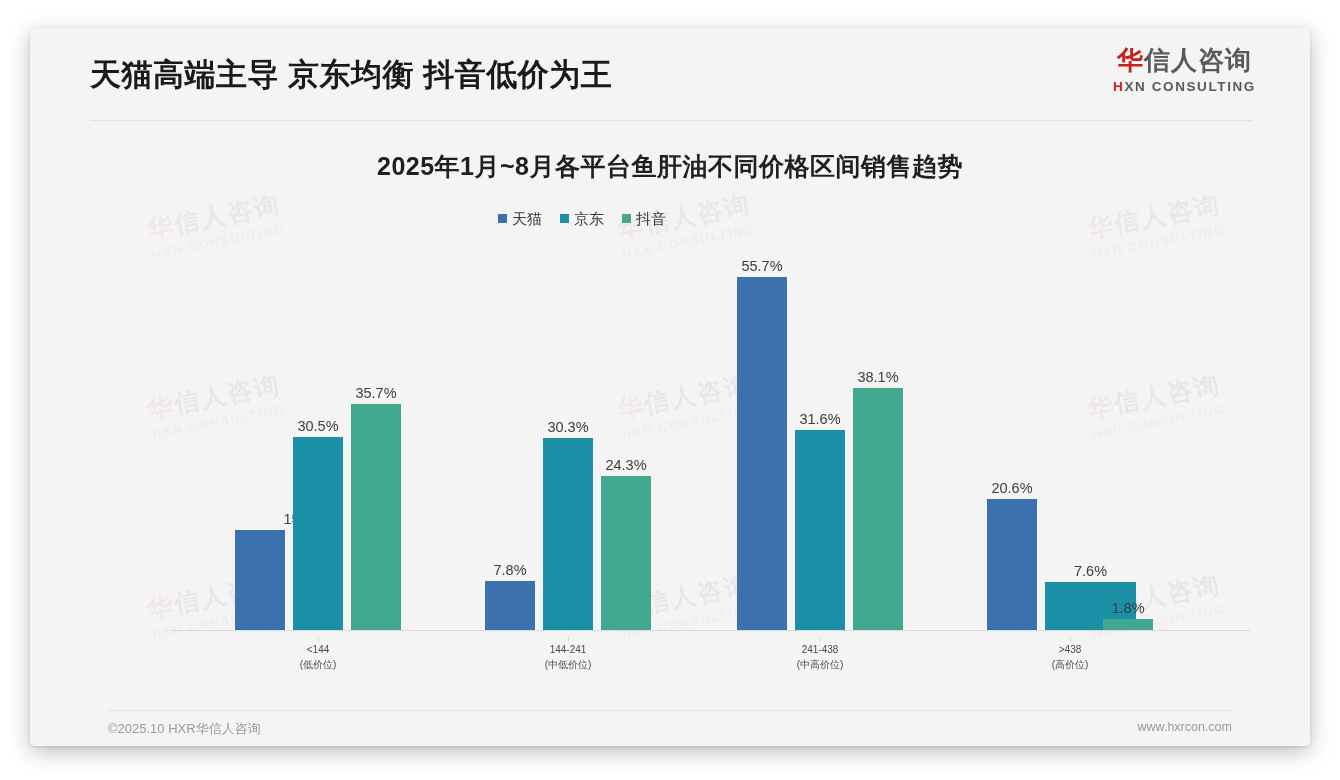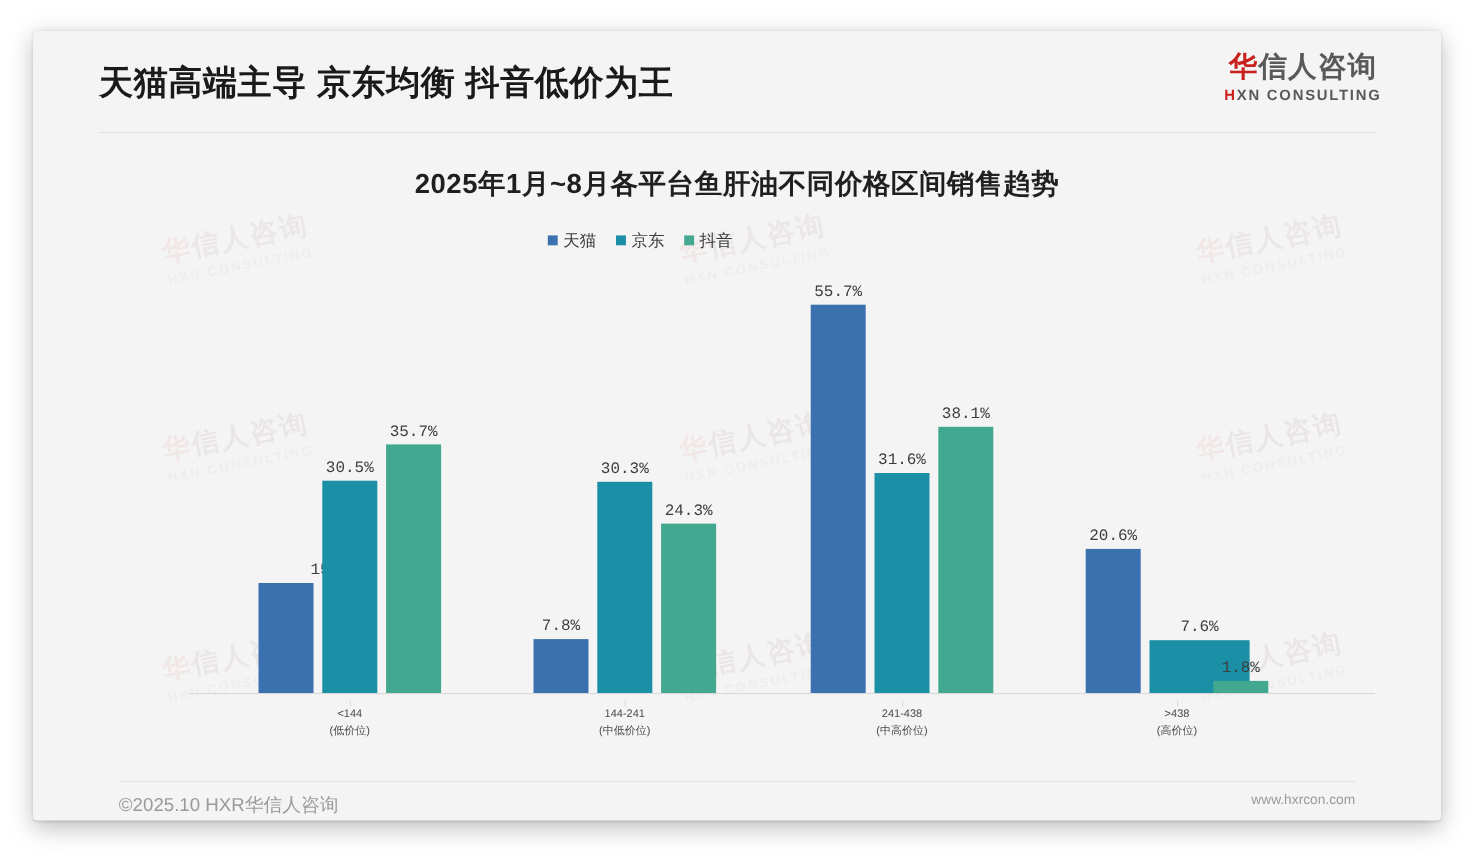--- a/index.html
+++ b/index.html
@@ -133,21 +133,20 @@
     bottom: 116px;
   }
   .bar-label {
     position: absolute;
     bottom: 6px;
     left: 50%;
     transform: translateX(-50%);
     font-size: 14.5px;
     color: #3d3d3d;
     white-space: nowrap;
-    font-family: Liberation Mono, monospace;
   }
   .bar-rect {
     position: absolute;
     bottom: 0;
     left: 0;
     width: 100%;
   }
 
   .tick {
     position: absolute;
@@ -174,21 +173,21 @@
     left: 78px;
     top: 682px;
     width: 1124px;
     height: 1px;
     background: #e4e4e4;
   }
   .footer-left {
     position: absolute;
     left: 78px;
     top: 692px;
-    font-size: 17px;
+    font-size: 13px;
     color: #9a9a9a;
   }
   .footer-right {
     position: absolute;
     right: 78px;
     top: 692px;
     font-size: 12.5px;
     color: #9a9a9a;
   }
 

